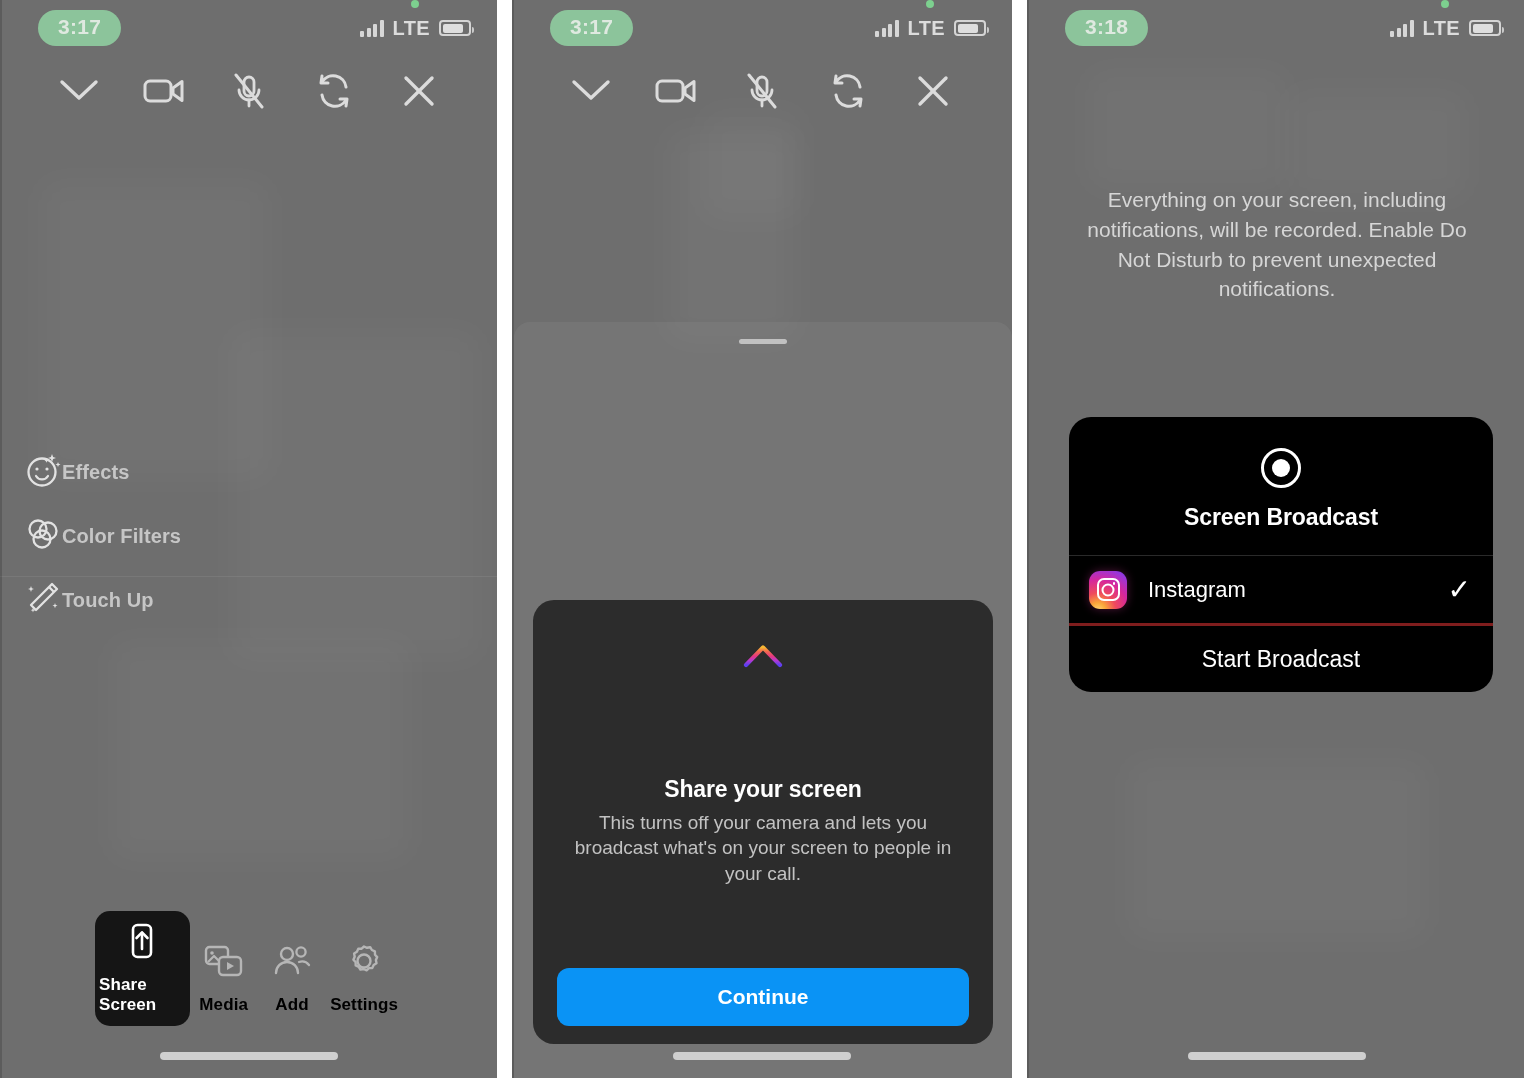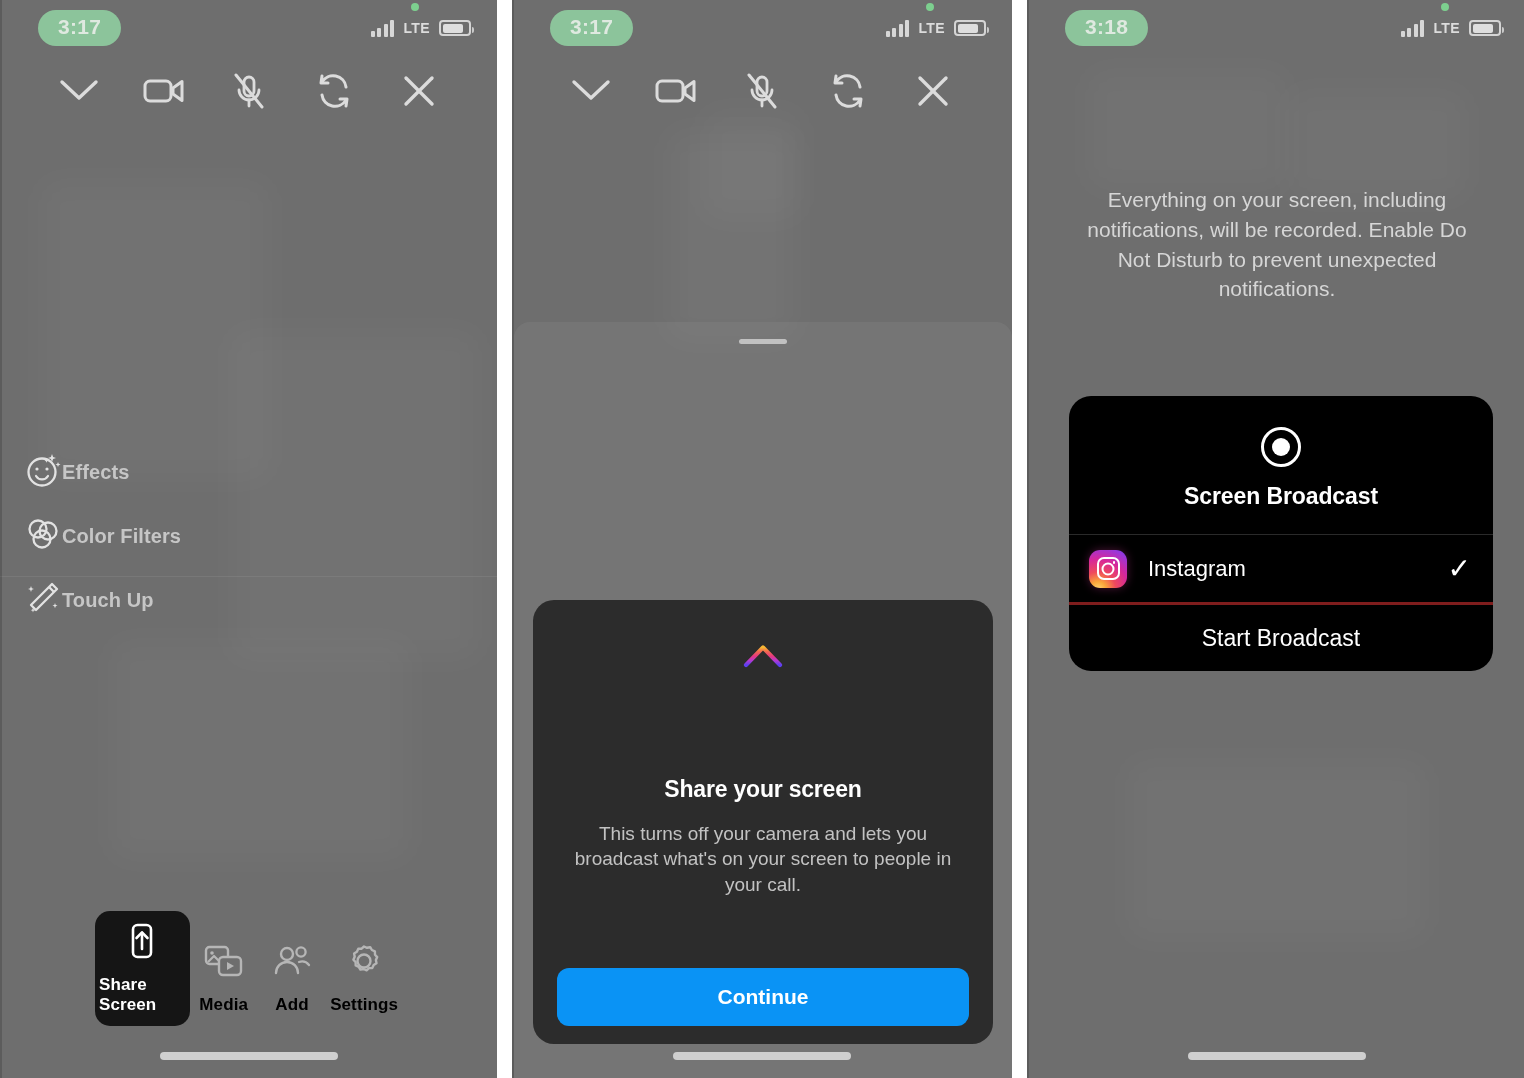--- a/index.html
+++ b/index.html
@@ -56,21 +56,21 @@
     position:absolute; top:-17px; right:52px;
     width:8px; height:8px; border-radius:50%;
     background:#7dd08f;
   }
   .bars { display:flex; align-items:flex-end; gap:2.5px; height:17px; }
   .bars i { display:block; width:4px; background:#d7d7d7; border-radius:1px; }
   .bars i:nth-child(1){height:6px}
   .bars i:nth-child(2){height:9px}
   .bars i:nth-child(3){height:13px}
   .bars i:nth-child(4){height:17px}
-  .lte { color:#dcdcdc; font-size:14px; font-weight:700; letter-spacing:.4px; }
+  .lte { color:#dcdcdc; font-size:20px; font-weight:700; letter-spacing:.4px; }
   .batt {
     width:32px; height:16px; border:2px solid #d5d5d5; border-radius:4px;
     position:relative; display:flex; align-items:center; padding:1.5px;
   }
   .batt::after{
     content:""; position:absolute; right:-5px; top:5px;
     width:2.5px; height:6px; background:#c9c9c9; border-radius:0 2px 2px 0;
   }
   .batt span { display:block; height:100%; width:82%; background:#dedede; border-radius:2px; }
 
@@ -127,38 +127,38 @@
     display:flex; flex-direction:column; align-items:center;
     padding:36px 24px 18px;
   }
   .up-arrow { margin-top:4px; }
   .card-title {
     color:#ffffff; font-size:23px; font-weight:700; letter-spacing:-.2px;
     margin-top:60px; text-align:center;
   }
   .card-desc {
     color:#c2c2c2; font-size:19px; line-height:1.33; text-align:center;
-    margin-top:18px; max-width:420px;
+    margin-top:7px; max-width:420px;
   }
   .continue-btn {
     margin-top:auto;
     width:100%; height:58px;
     background:#0a93f5; color:#ffffff;
     border-radius:12px;
     display:flex; align-items:center; justify-content:center;
     font-size:21px; font-weight:700;
   }
 
   
   .notice {
     position:absolute; left:50px; right:50px; top:185px;
     color:#d6d6d6; font-size:21px; line-height:1.42; text-align:center;
   }
   .bc-dialog {
-    position:absolute; left:42px; right:34px; top:396px;
+    position:absolute; left:42px; right:34px; top:417px;
     background:#000000; border-radius:22px; overflow:hidden;
   }
   .bc-head {
     padding:31px 0 24px;
     display:flex; flex-direction:column; align-items:center; gap:16px;
     border-bottom:1px solid #2a2a2a;
   }
   .rec-icon {
     width:40px; height:40px; border-radius:50%;
     border:3px solid #ffffff;

